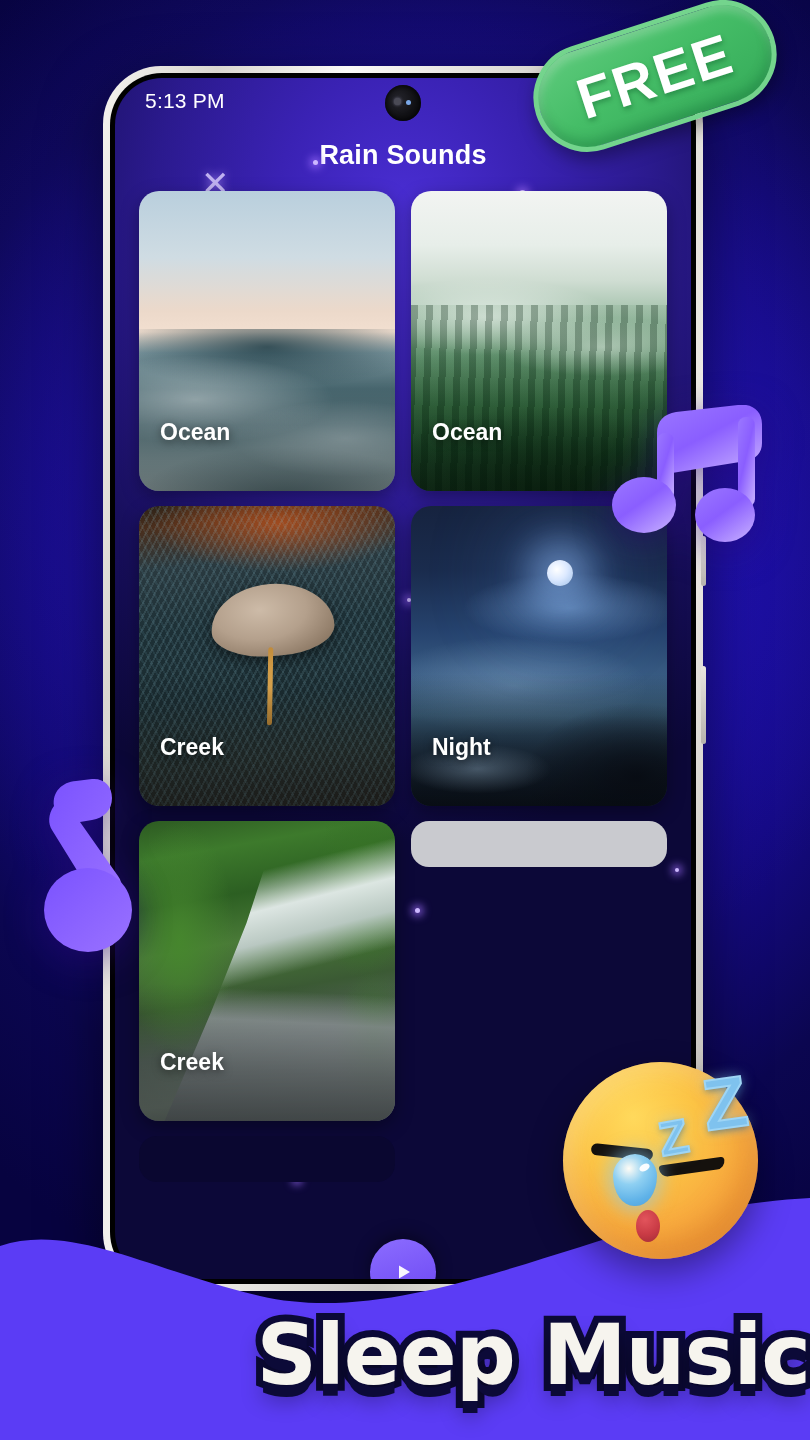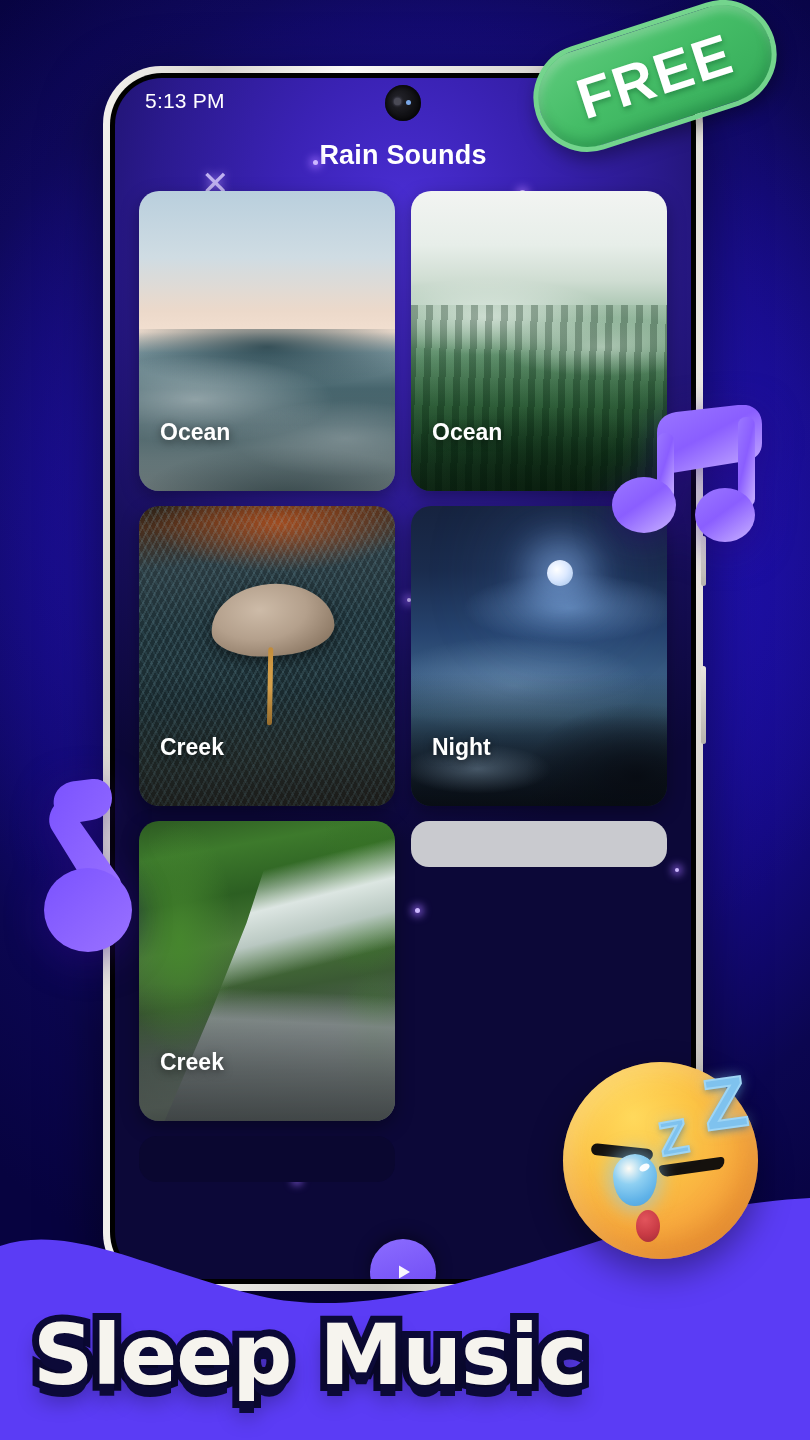--- a/index.html
+++ b/index.html
@@ -332,21 +332,21 @@
   .zed{position:absolute;font-weight:800;line-height:1;
        color:#7fc2ee;
        text-shadow:0 3px 6px rgba(20,70,120,.45), 0 0 14px rgba(140,205,245,.6);
        -webkit-text-stroke:2px #9ed5f5;}
   .zed.big{font-size:72px; left:140px; top:5px; transform:rotate(-8deg);}
   .zed.small{font-size:48px; left:96px; top:52px; transform:rotate(-10deg);}
 
   
   .bottom-title{
     position:absolute; left:0; right:0; bottom:36px;
-    text-align:left; z-index:10;margin-left:33px;
+    text-align:right; z-index:10;
   }
   .bt-text{
     display:inline-block;
     font-family:"DejaVu Sans", sans-serif;
     font-size:84px; font-weight:700; letter-spacing:-1px;
     color:#f6f4ee;
     -webkit-text-stroke:14px #0c0a38;
     paint-order:stroke fill;
     text-shadow:0 12px 0 #0c0a38, 0 14px 22px rgba(0,0,0,.45);
   }

